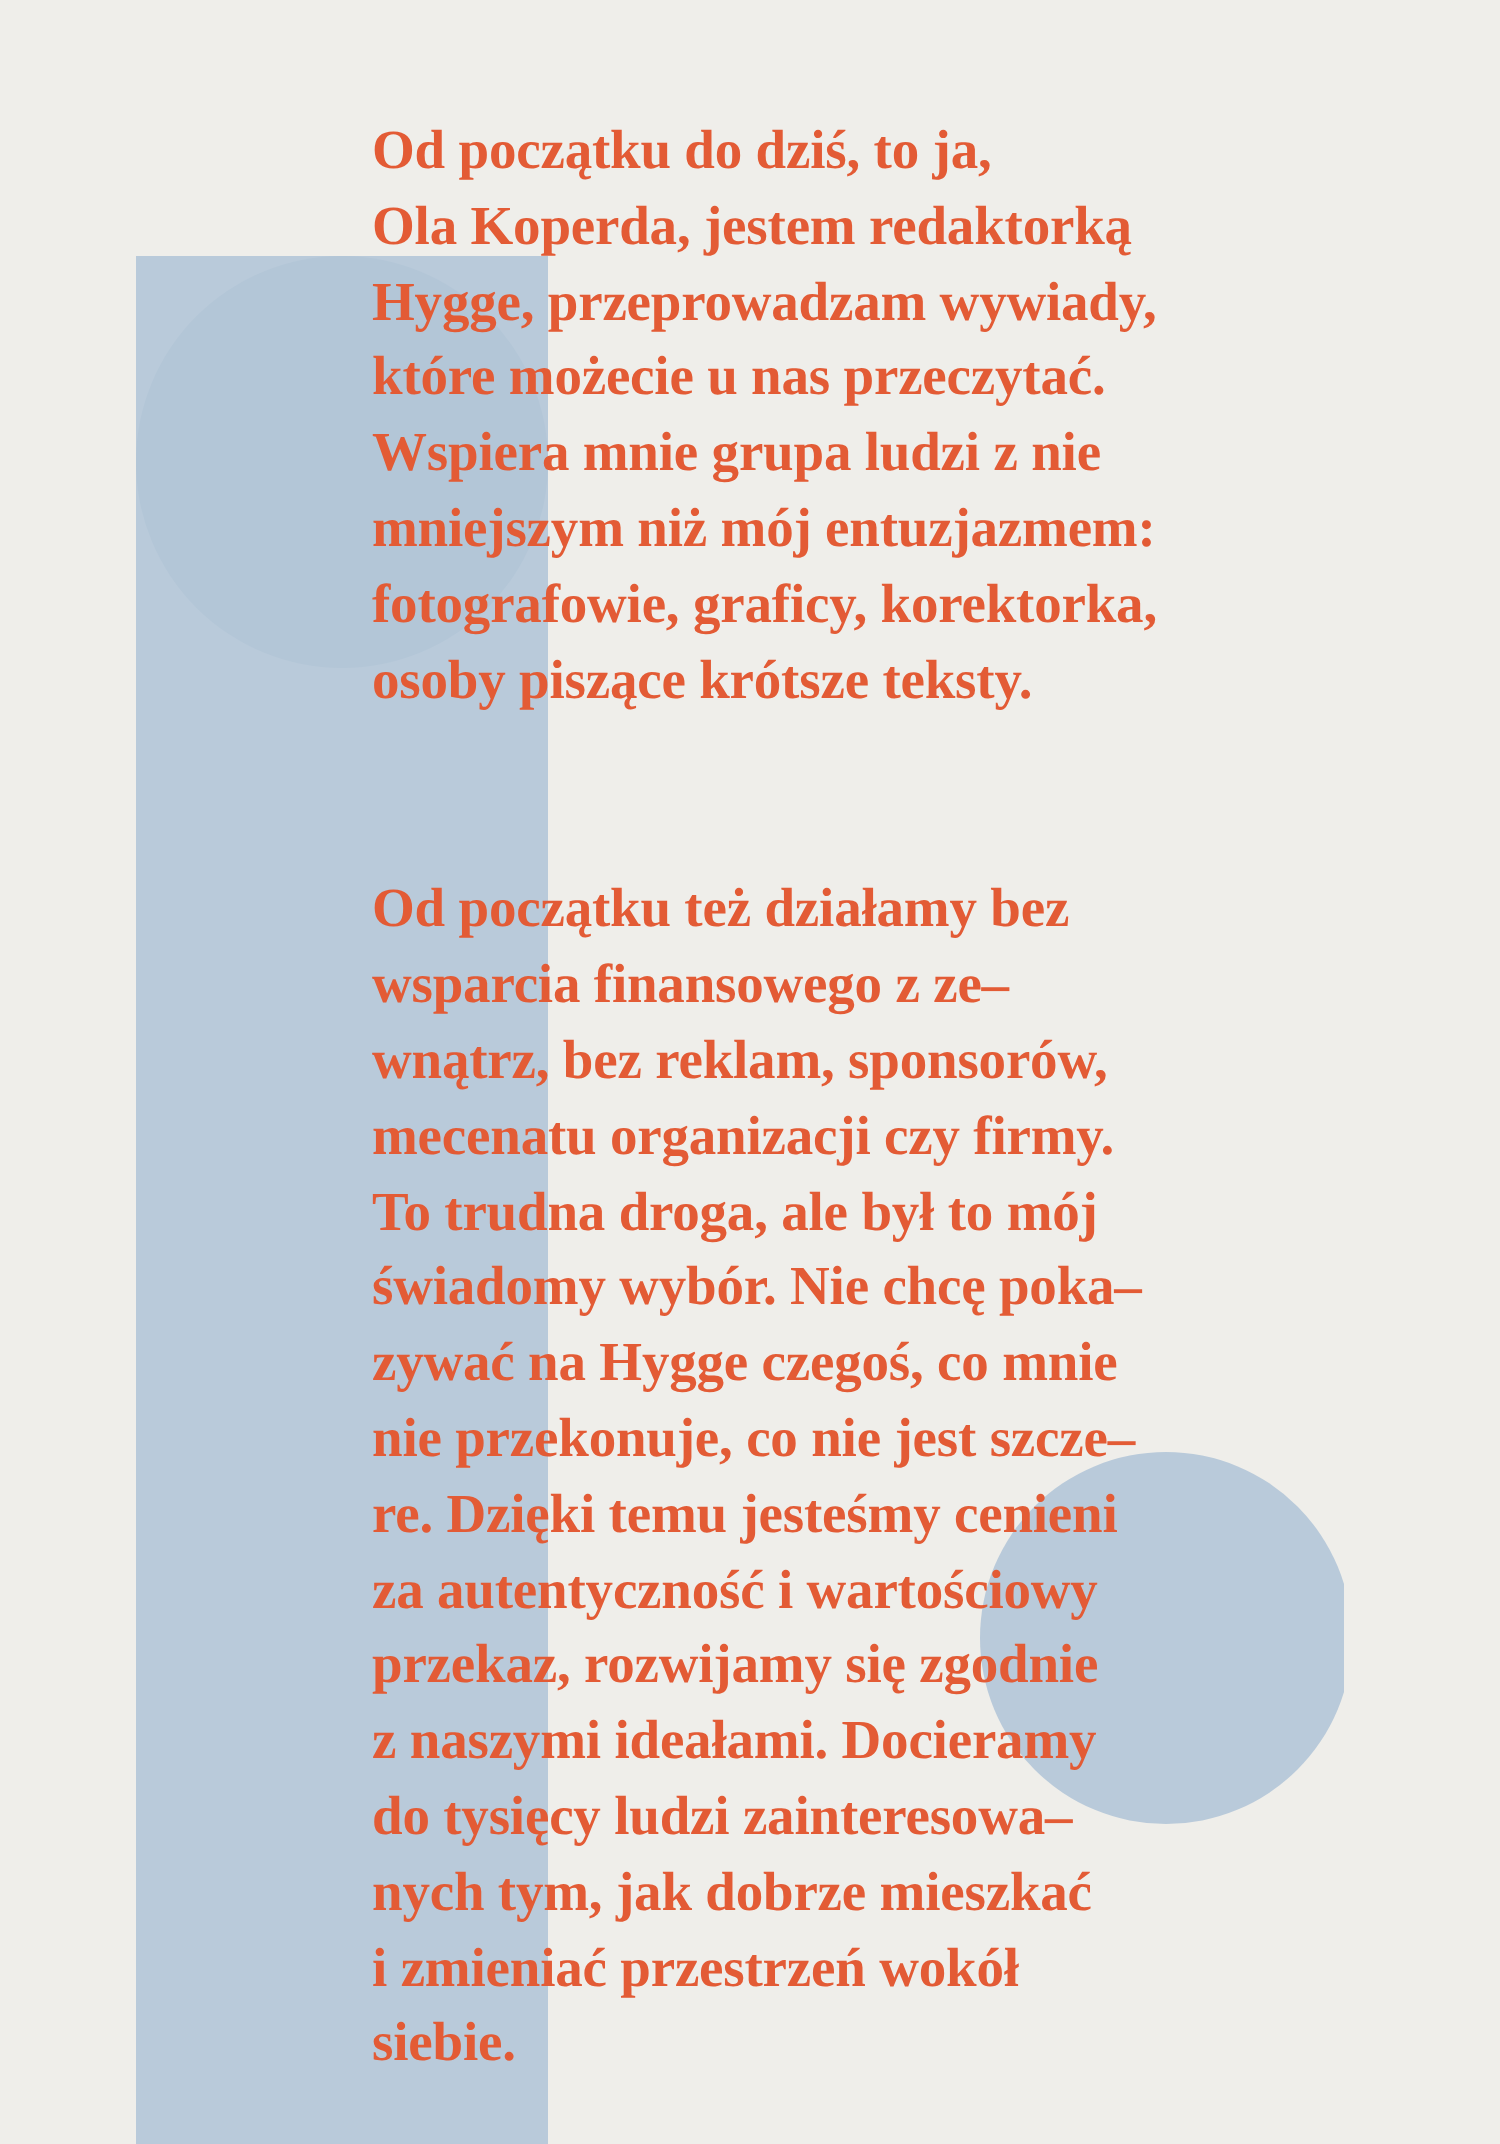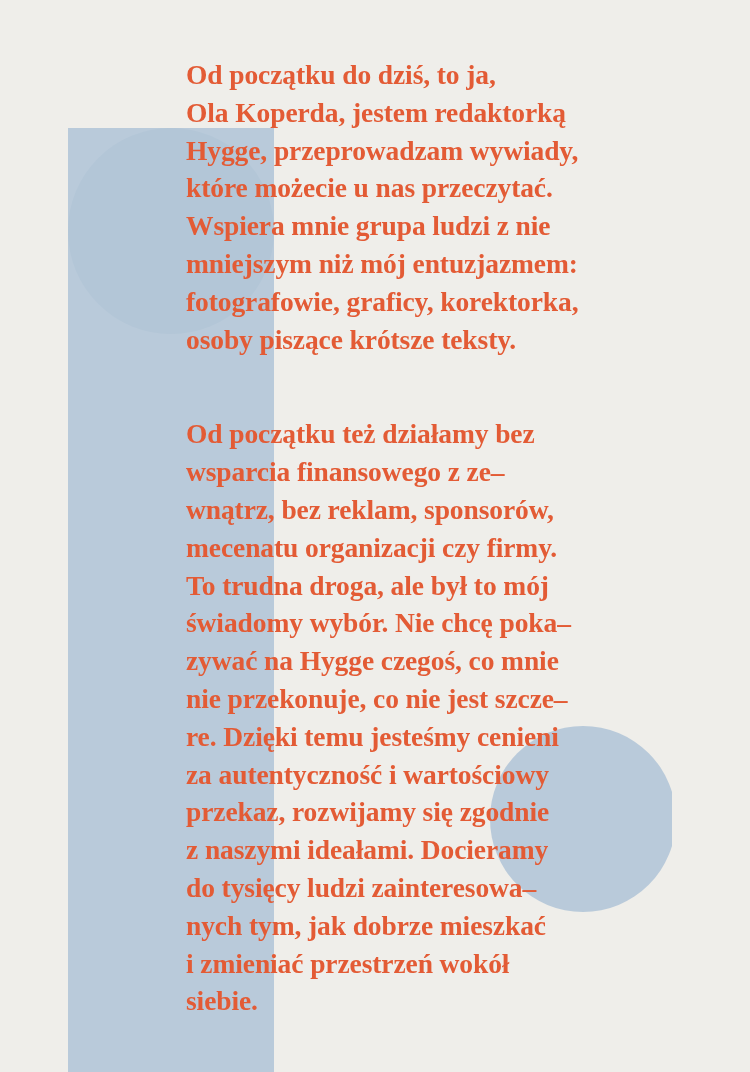--- a/index.html
+++ b/index.html
@@ -56,21 +56,21 @@
   .para {
     color: #e35b35;
     font-size: 27.5px;
     line-height: 37.8px;
     font-weight: 700;
     letter-spacing: -0.1px;
     margin: 0;
     white-space: pre-line;
   }
   .para + .para {
-    margin-top: 57px;
+    margin-top: 77px;
   }
 </style>
 </head>
 <body>
 
 <div class="page">
 
   <div class="deco-bar"></div>
   <div class="deco-circle-top"></div>
   <div class="deco-circle-bottom"></div>

